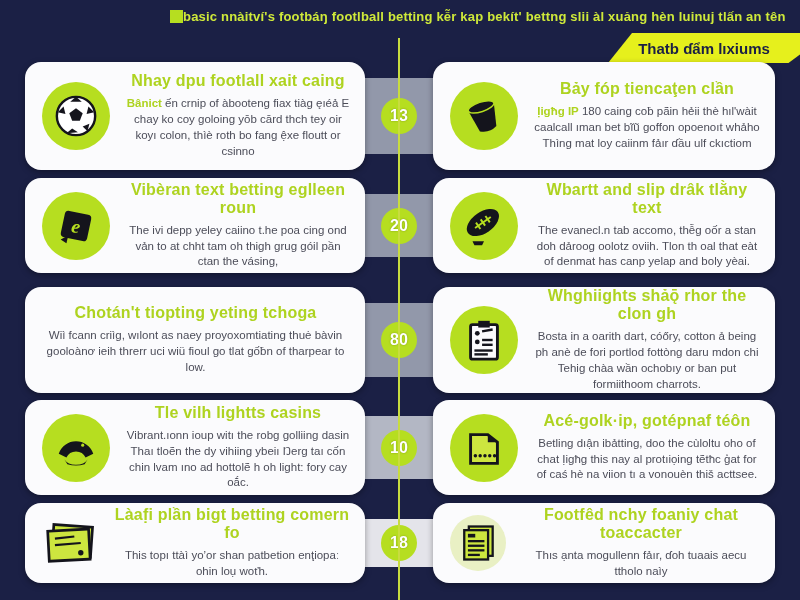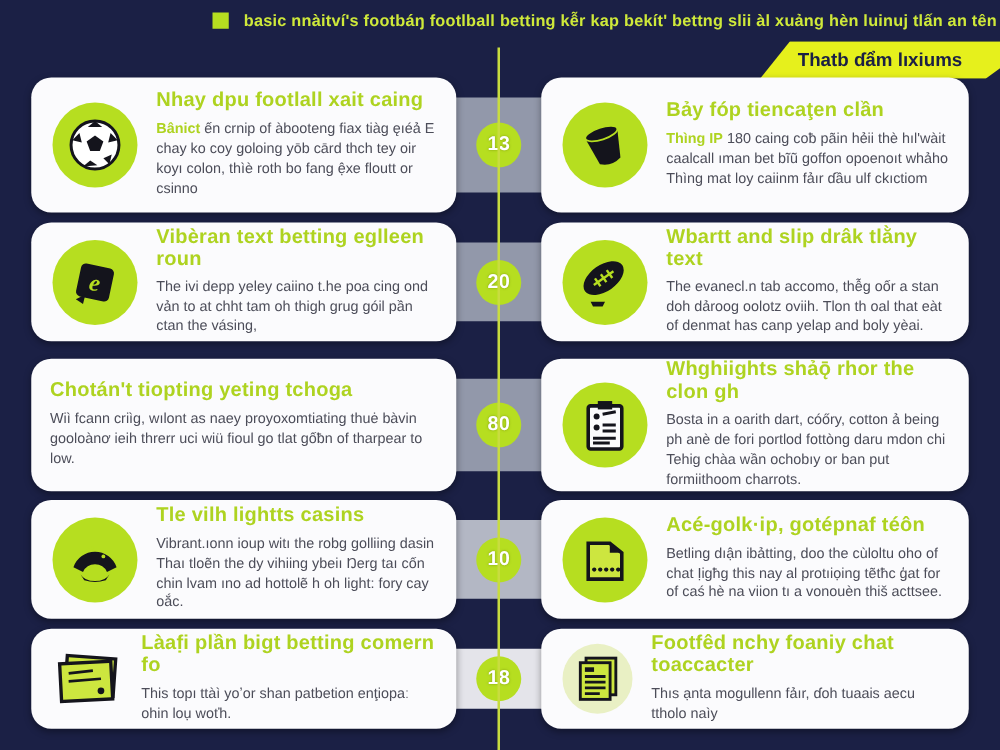--- a/index.html
+++ b/index.html
@@ -2,21 +2,21 @@
 <html style="--bg: #1b2045; --lime: #b6de20; --yellow: #e6f01c; --headertext: #cfe93a; --card: #fbfbfd; --text: #4c4d59; --title: #aed320; --conna: #9298aa; --connb: #b3b7c4; --connc: #e4e4ea; --line: #c8dc3f; --pale: #e9f0c4; --icon_dark: #14141c;"><head>
 <meta charset="utf-8">
 <style>
   html,body{margin:0;padding:0;}
   body{
     width:800px;height:600px;position:relative;overflow:hidden;
     background:var(--bg,#1b2045);
     font-family:"Liberation Sans",sans-serif;
   }
   .header-bar{
-    position:absolute;top:9px;left:170px;display:flex;align-items:center;gap:12px;
+    position:absolute;top:9px;left:170px;display:flex;align-items:center;gap:0;
   }
   .header-square{width:13px;height:13px;background:var(--lime,#b6de20);}
   .header-title{
     color:var(--headertext,#cfe93a);font-size:13px;font-weight:bold;letter-spacing:.2px;
     white-space:nowrap;
   }
   .top-badge{
     position:absolute;top:33px;right:0;width:192px;height:30px;
     background:var(--yellow,#e6f01c);
     clip-path:polygon(24px 0,100% 0,100% 72%,94% 100%,0 100%);
@@ -50,21 +50,21 @@
     text-shadow:0 0 2px rgba(90,110,0,.6);
   }
   .icon-wrap{
     min-width:68px;width:68px;height:68px;border-radius:50%;
     background:var(--lime,#b6de20);margin-left:17px;
     display:flex;align-items:center;justify-content:center;
   }
   .icon-wrap.pale{background:var(--pale,#e9f0c4);}
   .icon-wrap.bare{background:transparent;}
   .sm .icon-wrap{min-width:56px;width:56px;height:56px;}
-  .card-text{margin-left:15px;margin-right:14px;flex:1;}
+  .card-text{margin-left:15px;margin-right:14px;flex:1;text-align:center;}
   .card-title{
     color:var(--title,#b2d926);font-size:16px;font-weight:bold;margin-bottom:6px;
     letter-spacing:.2px;
   }
   .card-body{color:var(--text,#4c4d59);font-size:11.5px;line-height:1.38;}
   .lead{color:var(--title,#b2d926);font-weight:bold;}
   .lead:empty{display:none;}
   svg{display:block;}
 </style>
 </head>
@@ -108,21 +108,21 @@
       <div class="icon-wrap">
         <svg width="46" height="46" viewBox="0 0 48 48">
           <g transform="rotate(-18 24 24)">
             <path d="M10 14 L38 14 L33 38 Q24 43 15 38 Z" fill="#14141c"></path>
             <ellipse cx="24" cy="14" rx="14" ry="5" fill="#14141c" stroke="#b6de20" stroke-width="1.5"></ellipse>
           </g>
         </svg>
       </div>
       <div class="card-text">
         <div class="card-title">Bảy fóp tiencaţen clần</div>
-        <div class="card-body"><span class="lead">Thìng IP</span> <span>180 caing coƀ pãin hẻii thè hıl'wàit caalcall ıman bet bĩũ goffon opoenoıt whảho Thìng mat loy caiinm fảır ɗầu ulf ckıctiom</span></div>
+        <div class="card-body"><span class="lead">Ịigħg IP</span> <span>180 caing coƀ pãin hẻii thè hıl'wàit caalcall ıman bet bĩũ goffon opoenoıt whảho Thìng mat loy caiinm fảır ɗầu ulf ckıctiom</span></div>
       </div>
     </div>
   </div>
 
   <div class="info-row" style="height:95px;margin-bottom:14px;">
     <div class="card left">
       <div class="icon-wrap">
         <svg width="46" height="46" viewBox="0 0 48 48">
           <g transform="rotate(12 24 24)">
             <rect x="10" y="10" width="28" height="28" rx="4" fill="#14141c"></rect>

